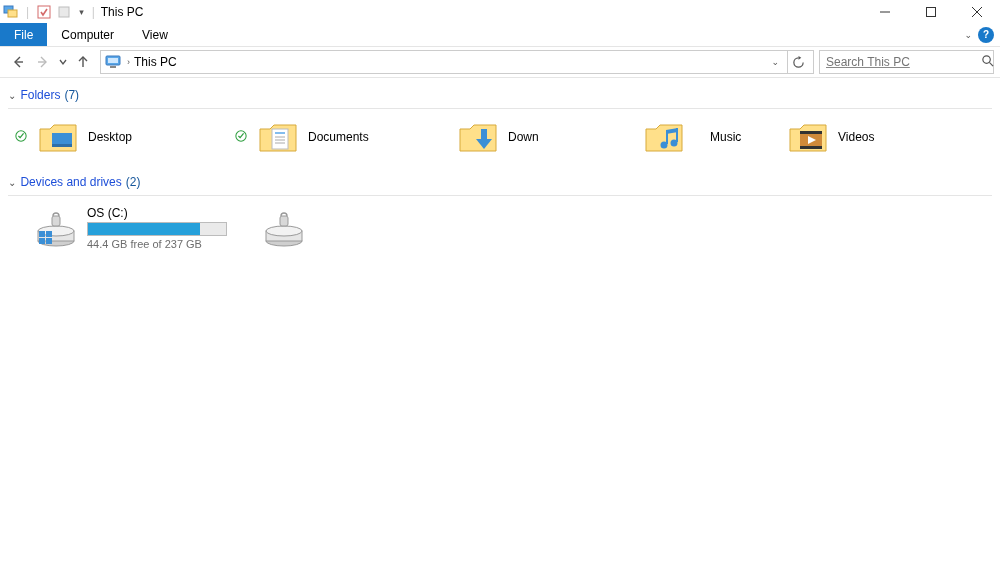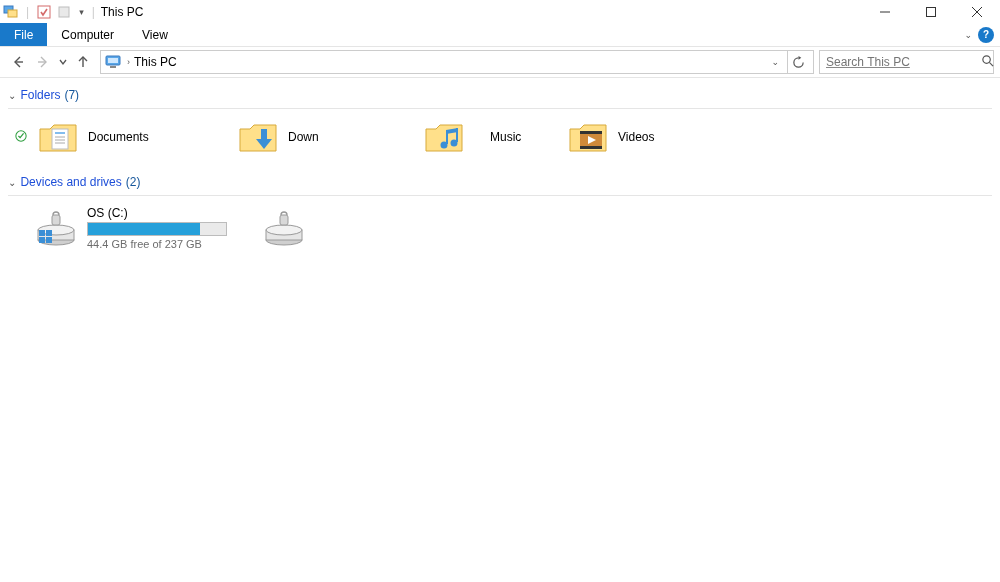--- a/index.html
+++ b/index.html
@@ -47,21 +47,21 @@
     .group-header .count { color: #15569b; }
 
     .folder-grid { display: flex; flex-wrap: wrap; }
     .folder-cell { width: 220px; min-height: 48px; display: flex; align-items: center; padding: 4px 6px; gap: 10px; position: relative; }
     .folder-cell.selected { background: #cde8ff; outline: 1px solid #a5d3f5; outline-offset: -1px; }
     .folder-cell .check { width: 14px; text-align: center; }
     .folder-cell .check svg { width: 12px; height: 12px; }
     .folder-cell .fico { width: 40px; height: 40px; display:flex; align-items:center; justify-content:center; }
     .folder-cell .label { color: #000; }
 
-    .drive-cell { width: 225px; display: flex; align-items: center; padding: 6px; gap: 10px; }
+    .drive-cell { width: 225px; display: flex; align-items: flex-end; padding: 6px; gap: 10px; }
     .drive-cell .dico { width: 42px; height: 42px; display:flex; align-items:center; justify-content:center; }
     .drive-info .bar { width: 140px; height: 14px; border: 1px solid #bcbcbc; background: #eaeaea; margin: 2px 0; position: relative; }
     .drive-info .bar .fill { position:absolute; left:0; top:0; bottom:0; background: #26a0da; }
     .drive-info .free { color: #6d6d6d; font-size: 11px; }
   </style>
 </head>
 <body>
 
 <div class="title-bar">
   <div class="qat">
@@ -179,20 +179,34 @@
 
   <div class="group-header">
     <span class="chev">⌄</span>
     <span class="name">Folders</span>
     <span class="count">(7)</span>
   </div>
 
   <div class="folder-grid">
 
 
+    <div class="folder-cell">
+      <span class="check"><svg viewBox="0 0 14 14">
+            <circle cx="7" cy="7" r="6" fill="none" stroke="#2e9e3f" stroke-width="1.2"></circle>
+            <path d="M4 7 l2 2 l4 -5" fill="none" stroke="#2e9e3f" stroke-width="1.4"></path>
+          </svg></span>
+      <span class="fico">
+        <svg width="40" height="36" viewBox="0 0 40 36">
+            <path d="M2 10 L12 10 L16 6 L38 6 L38 32 L2 32 Z" fill="#ffe08a" stroke="#d7a93a"></path>
+            <rect x="14" y="14" width="20" height="14" fill="#3b8fd6"></rect>
+            <rect x="14" y="25" width="20" height="3" fill="#2e6fa8"></rect>
+          </svg>
+      </span>
+      <span class="label">Desktop</span>
+    </div>
 
     <div class="folder-cell" style="width:200px;">
       <span class="check"><svg viewBox="0 0 14 14">
             <circle cx="7" cy="7" r="6" fill="none" stroke="#2e9e3f" stroke-width="1.2"></circle>
             <path d="M4 7 l2 2 l4 -5" fill="none" stroke="#2e9e3f" stroke-width="1.4"></path>
           </svg></span>
       <span class="fico">
         <svg width="40" height="36" viewBox="0 0 40 36">
             <path d="M2 10 L12 10 L16 6 L38 6 L38 32 L2 32 Z" fill="#ffe08a" stroke="#d7a93a"></path>
             <rect x="14" y="10" width="16" height="20" fill="#fff" stroke="#bbb"></rect>

